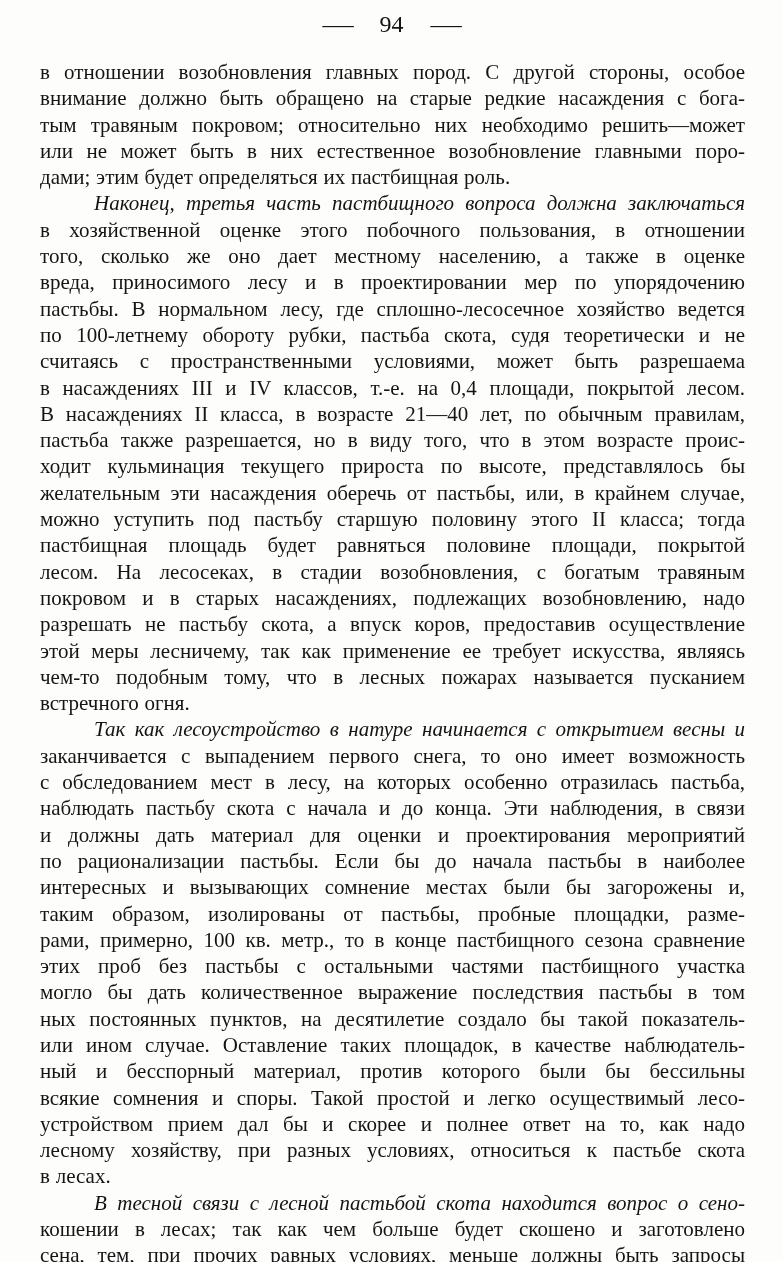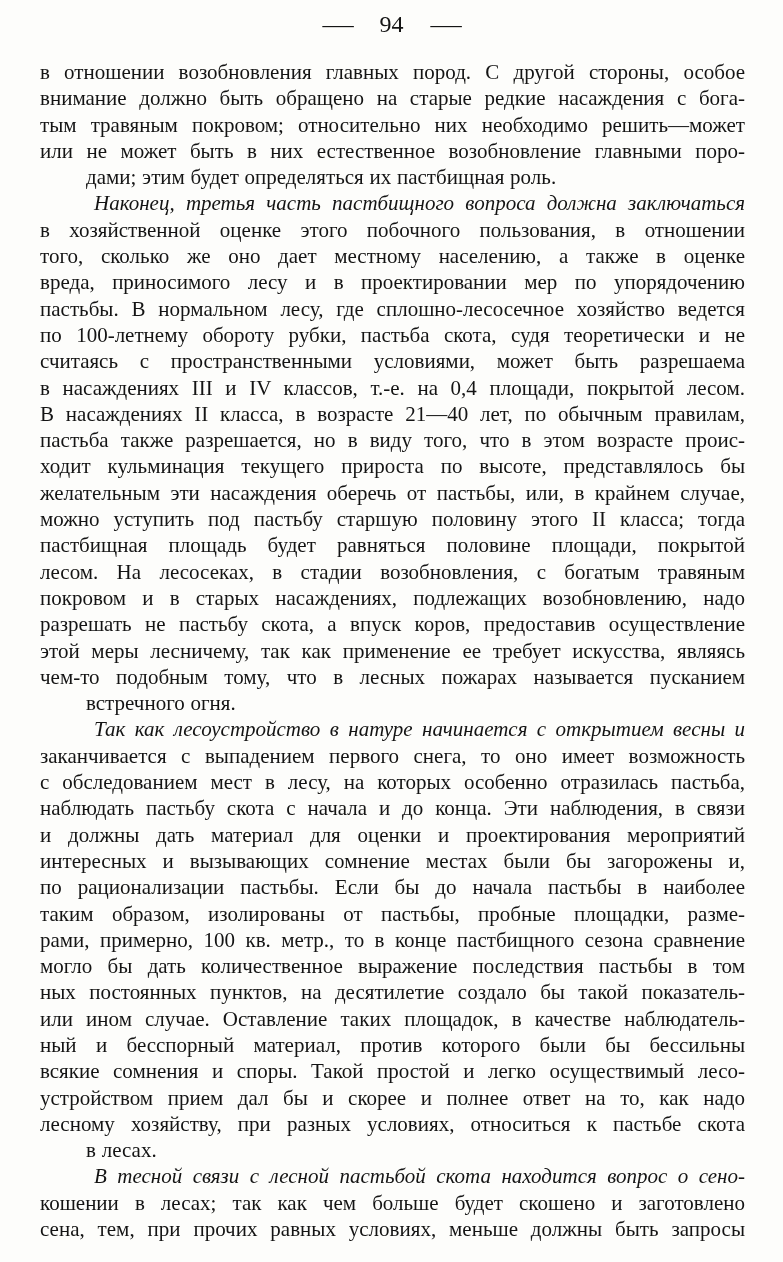--- a/index.html
+++ b/index.html
@@ -50,21 +50,20 @@
     white-space: normal;
     word-spacing: 0.5px;
   }
   .line.indent {
     text-indent: 54px;
     font-style: italic;
   }
   .line.last {
     text-align: left;
     text-align-last: left;
-    margin-left: 46px;
   }
 </style>
 </head>
 <body>
 
 <div class="page">
   <div class="page-header">
     <span class="dash">—</span>
     <span class="num">94</span>
     <span class="dash">—</span>
@@ -98,24 +97,25 @@
         <div class="line">этой меры лесничему, так как применение ее требует искусства, являясь</div>
         <div class="line">чем-то подобным тому, что в лесных пожарах называется пусканием</div>
         <div class="line last">встречного огня.</div>
       </div>
       <div class="paragraph">
         <div class="line indent">Так как лесоустройство в натуре начинается с открытием весны и</div>
         <div class="line">заканчивается с выпадением первого снега, то оно имеет возможность</div>
         <div class="line">с обследованием мест в лесу, на которых особенно отразилась пастьба,</div>
         <div class="line">наблюдать пастьбу скота с начала и до конца. Эти наблюдения, в связи</div>
         <div class="line">и должны дать материал для оценки и проектирования мероприятий</div>
+        <div class="line">по рационализации пастьбы. Если бы до начала пастьбы в наиболее</div>
         <div class="line">интересных и вызывающих сомнение местах были бы загорожены и,</div>
-        <div class="line">по рационализации пастьбы. Если бы до начала пастьбы в наиболее</div>
         <div class="line">таким образом, изолированы от пастьбы, пробные площадки, разме-</div>
         <div class="line">рами, примерно, 100 кв. метр., то в конце пастбищного сезона сравнение</div>
+        <div class="line">этих проб без пастьбы с остальными частями пастбищного участка</div>
         <div class="line">могло бы дать количественное выражение последствия пастьбы в том</div>
         <div class="line">ных постоянных пунктов, на десятилетие создало бы такой показатель-</div>
         <div class="line">или ином случае. Оставление таких площадок, в качестве наблюдатель-</div>
         <div class="line">ный и бесспорный материал, против которого были бы бессильны</div>
         <div class="line">всякие сомнения и споры. Такой простой и легко осуществимый лесо-</div>
         <div class="line">устройством прием дал бы и скорее и полнее ответ на то, как надо</div>
         <div class="line">лесному хозяйству, при разных условиях, относиться к пастьбе скота</div>
         <div class="line last">в лесах.</div>
       </div>
       <div class="paragraph">

